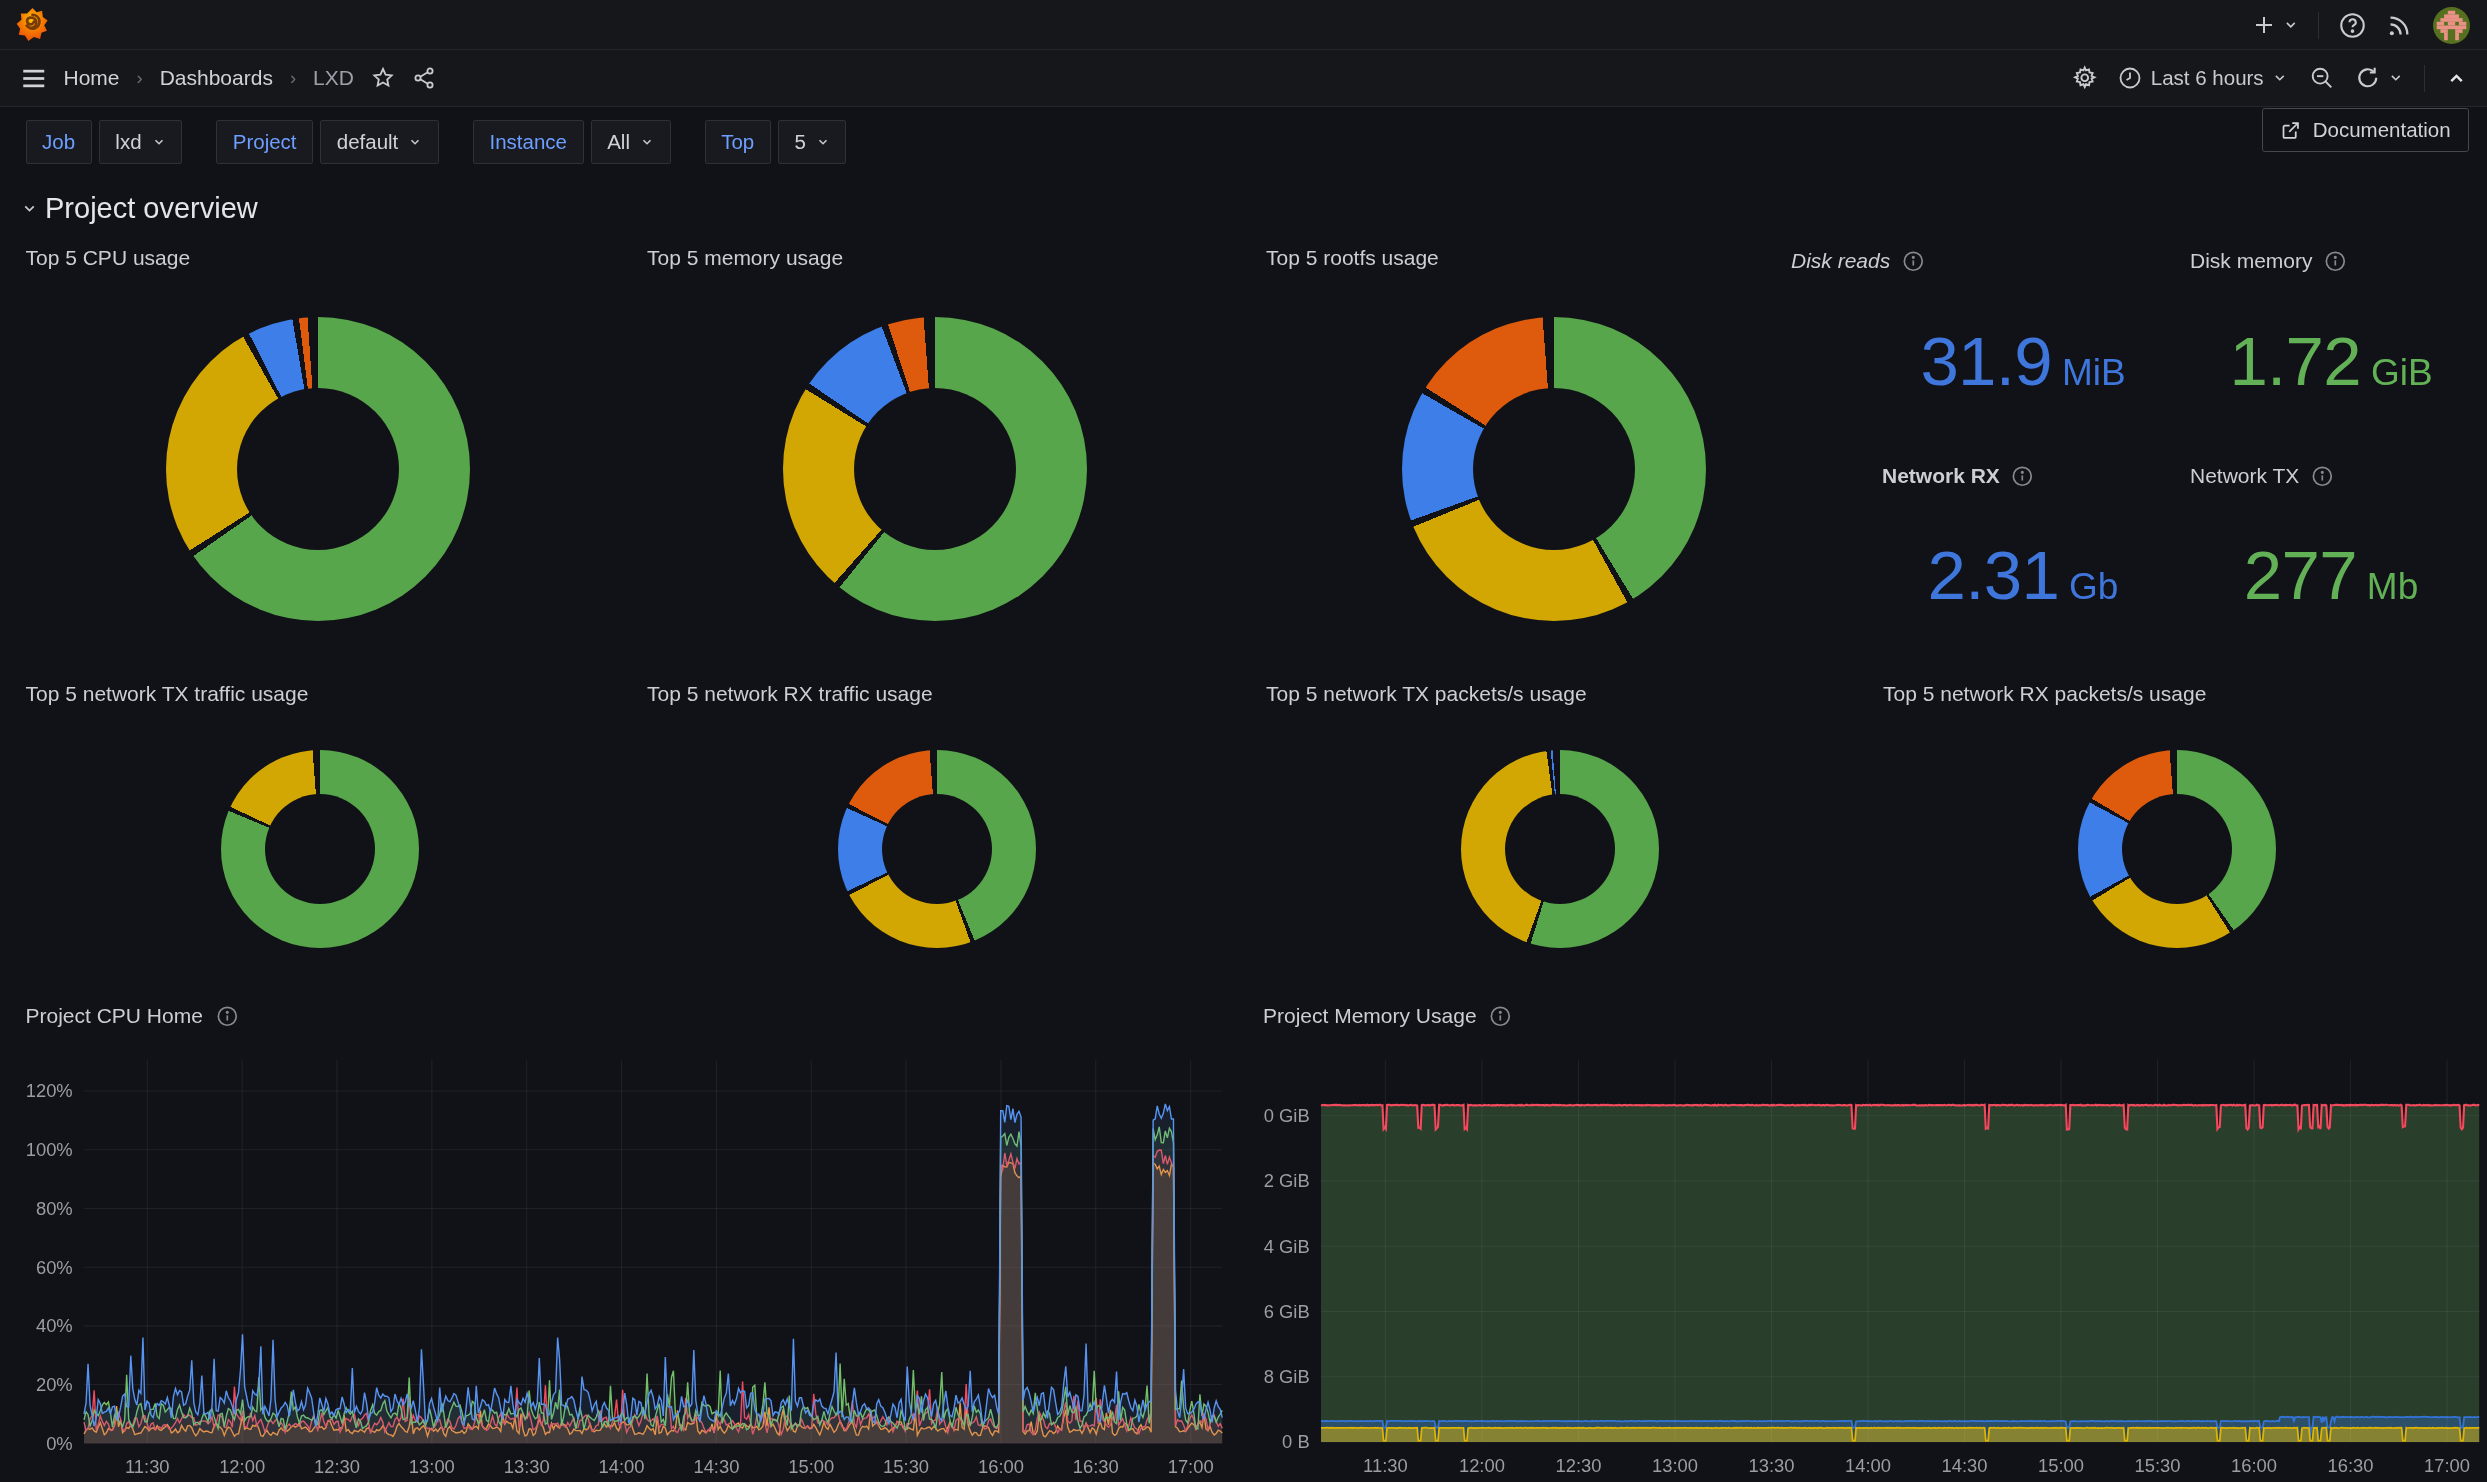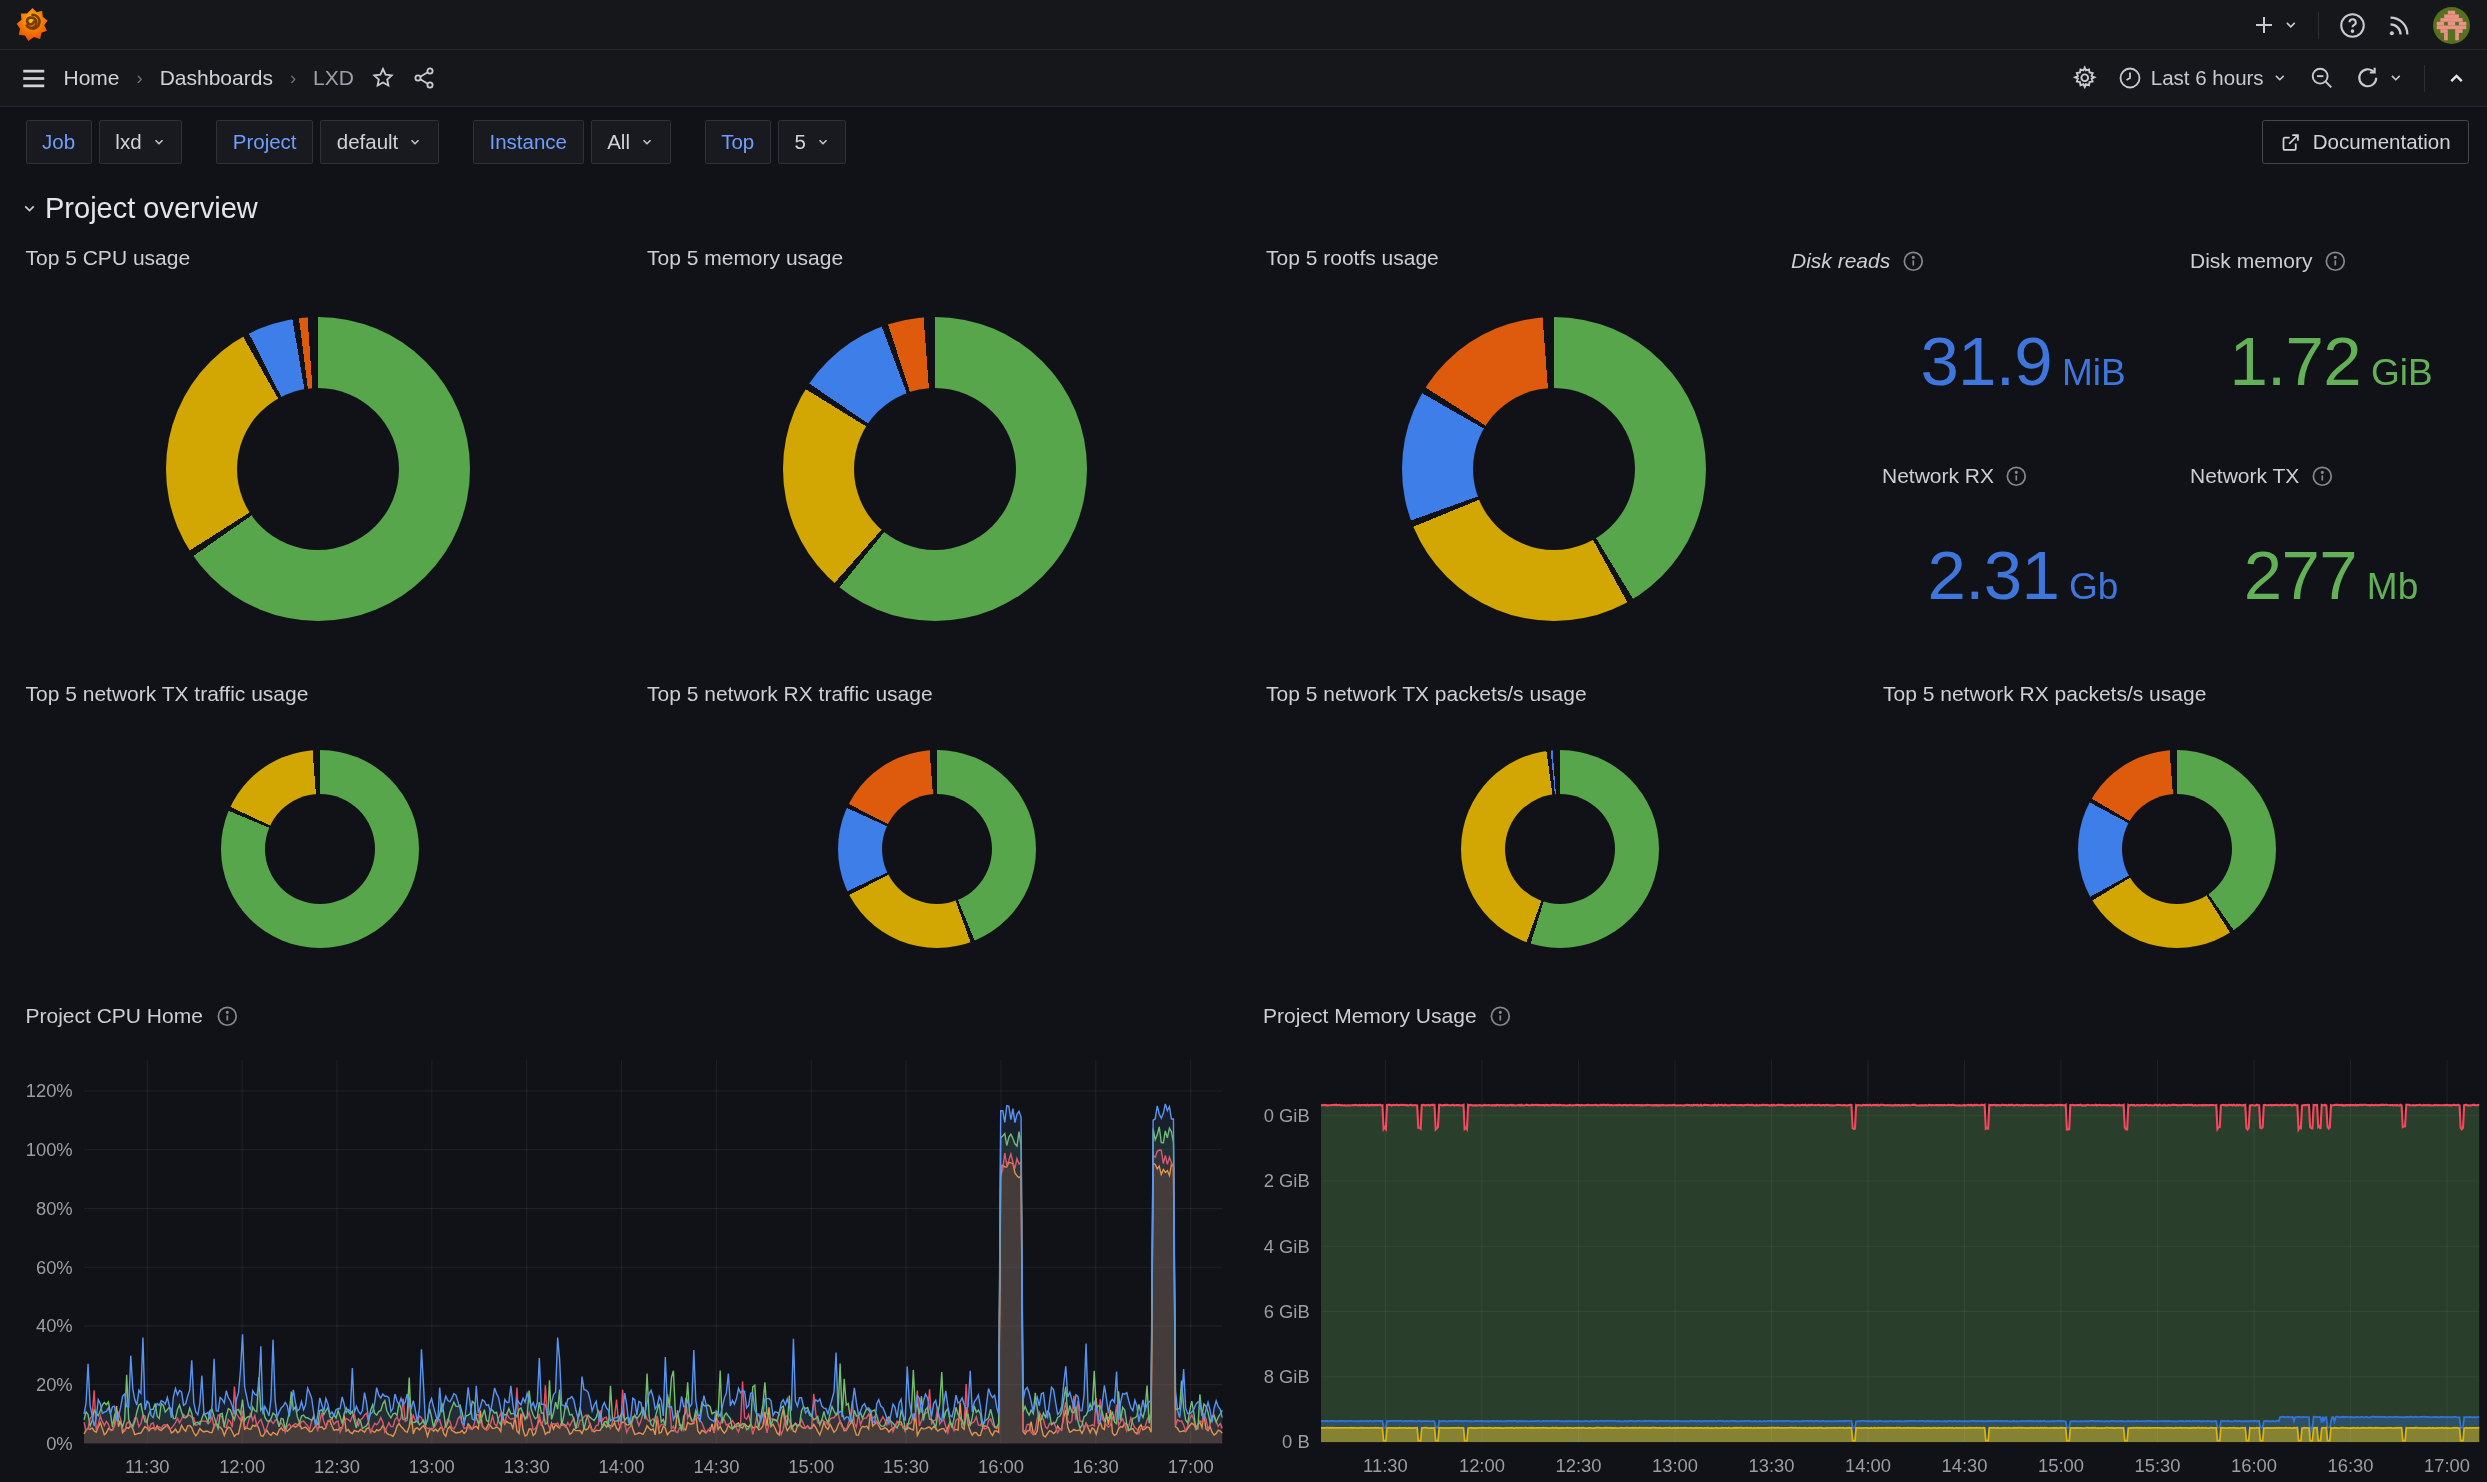--- a/index.html
+++ b/index.html
@@ -28,21 +28,21 @@
                      color:#9DA0A8; font-size:20px; font-family:inherit; }
   .searchbox input::placeholder { color:#8E9197; }
   .kbd-hint { display:flex; align-items:center; gap:7px; color:#9DA0A8; font-size:19px; }
   .logo { width:33px; height:37px; margin-left:15.6px; }
   .tr-icons { position:absolute; right:0; top:0; height:50px; display:flex; align-items:center; gap:20px; padding-right:17px; }
   .plus-group { display:flex; align-items:center; gap:7px; color:#C9CBD1; }
   .time-group { display:flex; align-items:center; gap:8.5px; color:#C7CAD0; font-size:20.5px; cursor:pointer; }
 
   
   .filter-row { position:absolute; left:0; top:108px; width:100%; height:68px;
-                display:flex; align-items:center; padding:0 18.4px 0 25.5px; }
+                display:flex; padding:0 18.4px 0 25.5px; }
   .filters { display:flex; align-items:center; gap:34px; flex:1; }
   .filter-group { display:flex; align-items:center; gap:7px; }
   .chip { height:44px; display:flex; align-items:center; padding:0 15.6px;
           background:#181A1F; border:0.7px solid #2F3138; border-radius:2.1px; font-size:20.5px; cursor:pointer; }
   .chip.label { color:#6E9FFF; }
   .chip.value { color:#D0D2D6; gap:10px; }
   .doc-btn { height:44px; display:flex; align-items:center; gap:11.3px; padding:0 17px;
              border:0.7px solid #45474E; border-radius:2.8px; color:#D0D2D6; font-size:20.5px; cursor:pointer; }
 
   
@@ -388,21 +388,21 @@
       <svg width="22.6" height="22.6" viewBox="0 0 24 24" fill="none" stroke="#85888E" stroke-width="1.8">
         <circle cx="12" cy="12" r="9.5"></circle>
         <line x1="12" y1="11" x2="12" y2="16.5"></line>
         <circle cx="12" cy="7.8" r="0.8" fill="#85888E"></circle>
       </svg>
     </div>
     <div class="stat-value" style="left: 2331px; top: 322px; color: rgb(99, 177, 86);">
       <span class="num">1.72</span>
       <span class="unit">GiB</span>
     </div>
-    <div class="stat-title" style="left: 1882px; top: 464px;">
+    <div class="stat-title" style="left: 1882px; top: 464px; font-weight: bold;">
       <span>Network RX</span>
       <svg width="22.6" height="22.6" viewBox="0 0 24 24" fill="none" stroke="#85888E" stroke-width="1.8">
         <circle cx="12" cy="12" r="9.5"></circle>
         <line x1="12" y1="11" x2="12" y2="16.5"></line>
         <circle cx="12" cy="7.8" r="0.8" fill="#85888E"></circle>
       </svg>
     </div>
     <div class="stat-value" style="left: 2023px; top: 536px; color: rgb(62, 118, 220);">
       <span class="num">2.31</span>
       <span class="unit">Gb</span>

